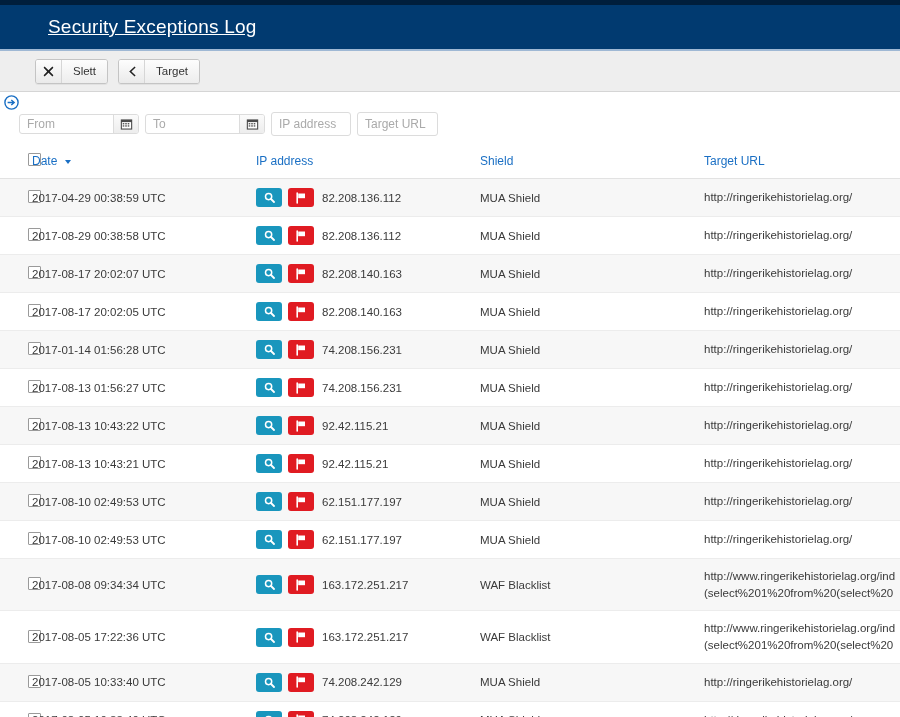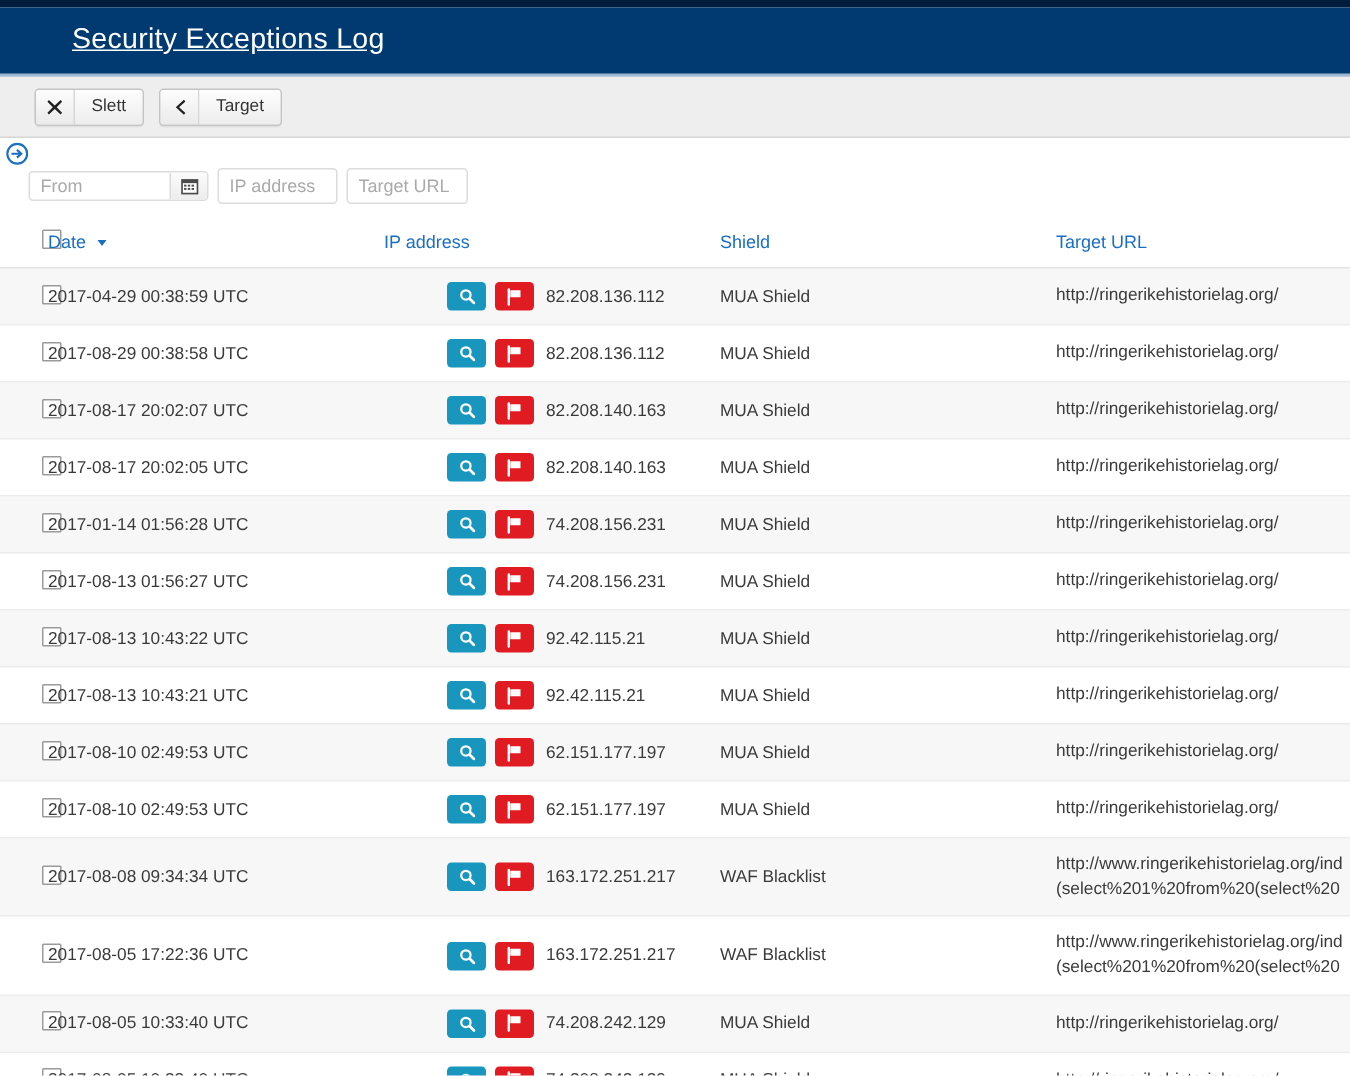--- a/index.html
+++ b/index.html
@@ -34,21 +34,21 @@
     text-decoration: underline;
   }
 
   
   .toolbar {
     height: 41px;
     background: #eeeeee;
     border-bottom: 1px solid #d5d5d5;
     display: flex;
     align-items: center;
-    padding-left: 23px;
+    padding-left: 35px;
     gap: 10px;
   }
   .btn-group {
     display: inline-flex;
     align-items: stretch;
     height: 25px;
     border: 1px solid #c4c4c4;
     border-radius: 3px;
     overflow: hidden;
     background: linear-gradient(#ffffff, #ececec);
@@ -186,21 +186,21 @@
   .sort-caret {
     display: inline-block;
     margin-left: 4px;
     width: 0; height: 0;
     border-left: 3.5px solid transparent;
     border-right: 3.5px solid transparent;
     border-top: 4px solid #1a6fc4;
     vertical-align: middle;
   }
 
-  .ip-cell { display: flex; align-items: center; gap: 6px; margin-left: 42px; }
+  .ip-cell { display: flex; align-items: center; gap: 6px; }
   .act-btn {
     width: 26px; height: 19px;
     border-radius: 3px;
     display: inline-flex;
     align-items: center;
     justify-content: center;
     cursor: pointer;
     flex: 0 0 auto;
   }
   .act-search { background: #1996bd; }
@@ -257,20 +257,35 @@
           <rect x="2.7" y="5.1" width="1.6" height="1.3" fill="#4b4b4b"></rect>
           <rect x="5.2" y="5.1" width="1.6" height="1.3" fill="#4b4b4b"></rect>
           <rect x="7.7" y="5.1" width="1.6" height="1.3" fill="#4b4b4b"></rect>
           <rect x="2.7" y="7.3" width="1.6" height="1.3" fill="#4b4b4b"></rect>
           <rect x="5.2" y="7.3" width="1.6" height="1.3" fill="#4b4b4b"></rect>
           <rect x="7.7" y="7.3" width="1.6" height="1.3" fill="#4b4b4b"></rect>
         </svg>
       </span>
     </span>
 
+    <span class="date-field">
+      <input id="to-filter" type="text" placeholder="To" style="">
+      <span class="cal-btn">
+        <svg width="13" height="13" viewBox="0 0 13 13" aria-hidden="true">
+          <rect x="0.8" y="1.4" width="11.4" height="10.2" fill="#4b4b4b"></rect>
+          <rect x="1.9" y="4.1" width="9.2" height="6.4" fill="#ffffff"></rect>
+          <rect x="2.7" y="5.1" width="1.6" height="1.3" fill="#4b4b4b"></rect>
+          <rect x="5.2" y="5.1" width="1.6" height="1.3" fill="#4b4b4b"></rect>
+          <rect x="7.7" y="5.1" width="1.6" height="1.3" fill="#4b4b4b"></rect>
+          <rect x="2.7" y="7.3" width="1.6" height="1.3" fill="#4b4b4b"></rect>
+          <rect x="5.2" y="7.3" width="1.6" height="1.3" fill="#4b4b4b"></rect>
+          <rect x="7.7" y="7.3" width="1.6" height="1.3" fill="#4b4b4b"></rect>
+        </svg>
+      </span>
+    </span>
 
     <input id="ip-filter" class="text-field" type="text" placeholder="IP address" style="">
     <input id="url-filter" class="text-field" type="text" placeholder="Target URL" style="">
   </div>
 </div>
 
 <div class="table-wrap">
   <table class="log">
     <thead>
       <tr>

